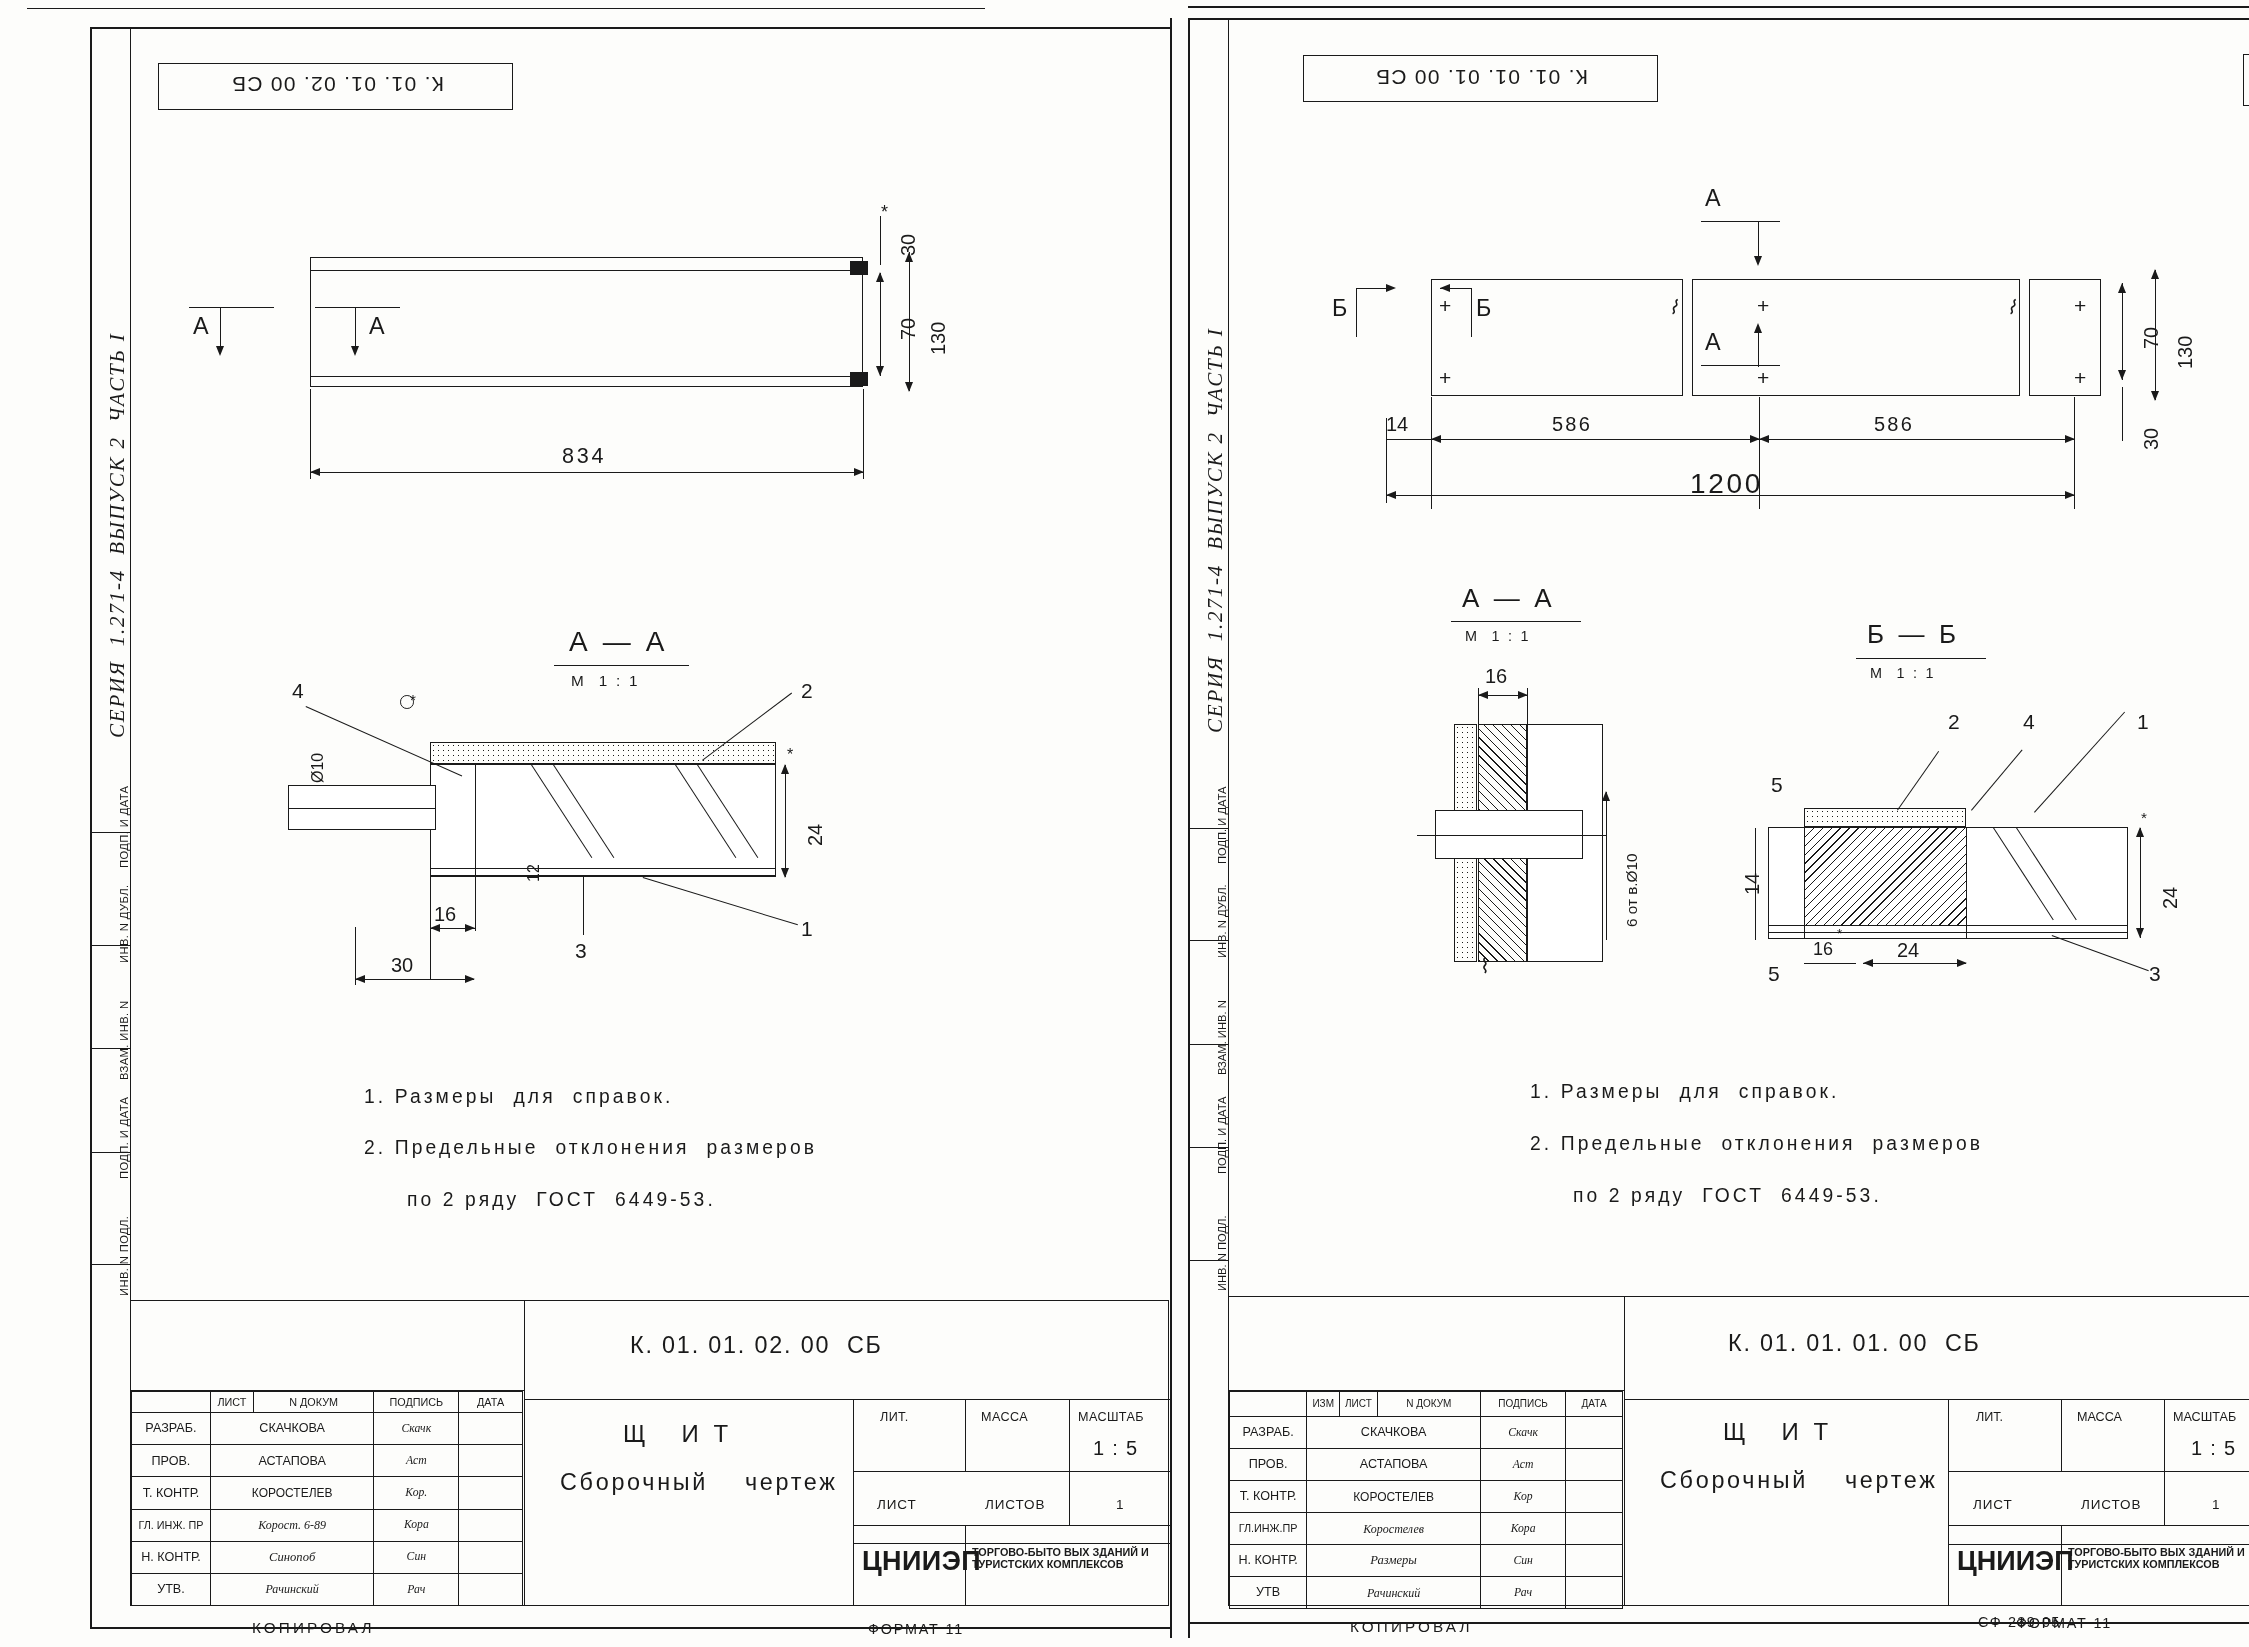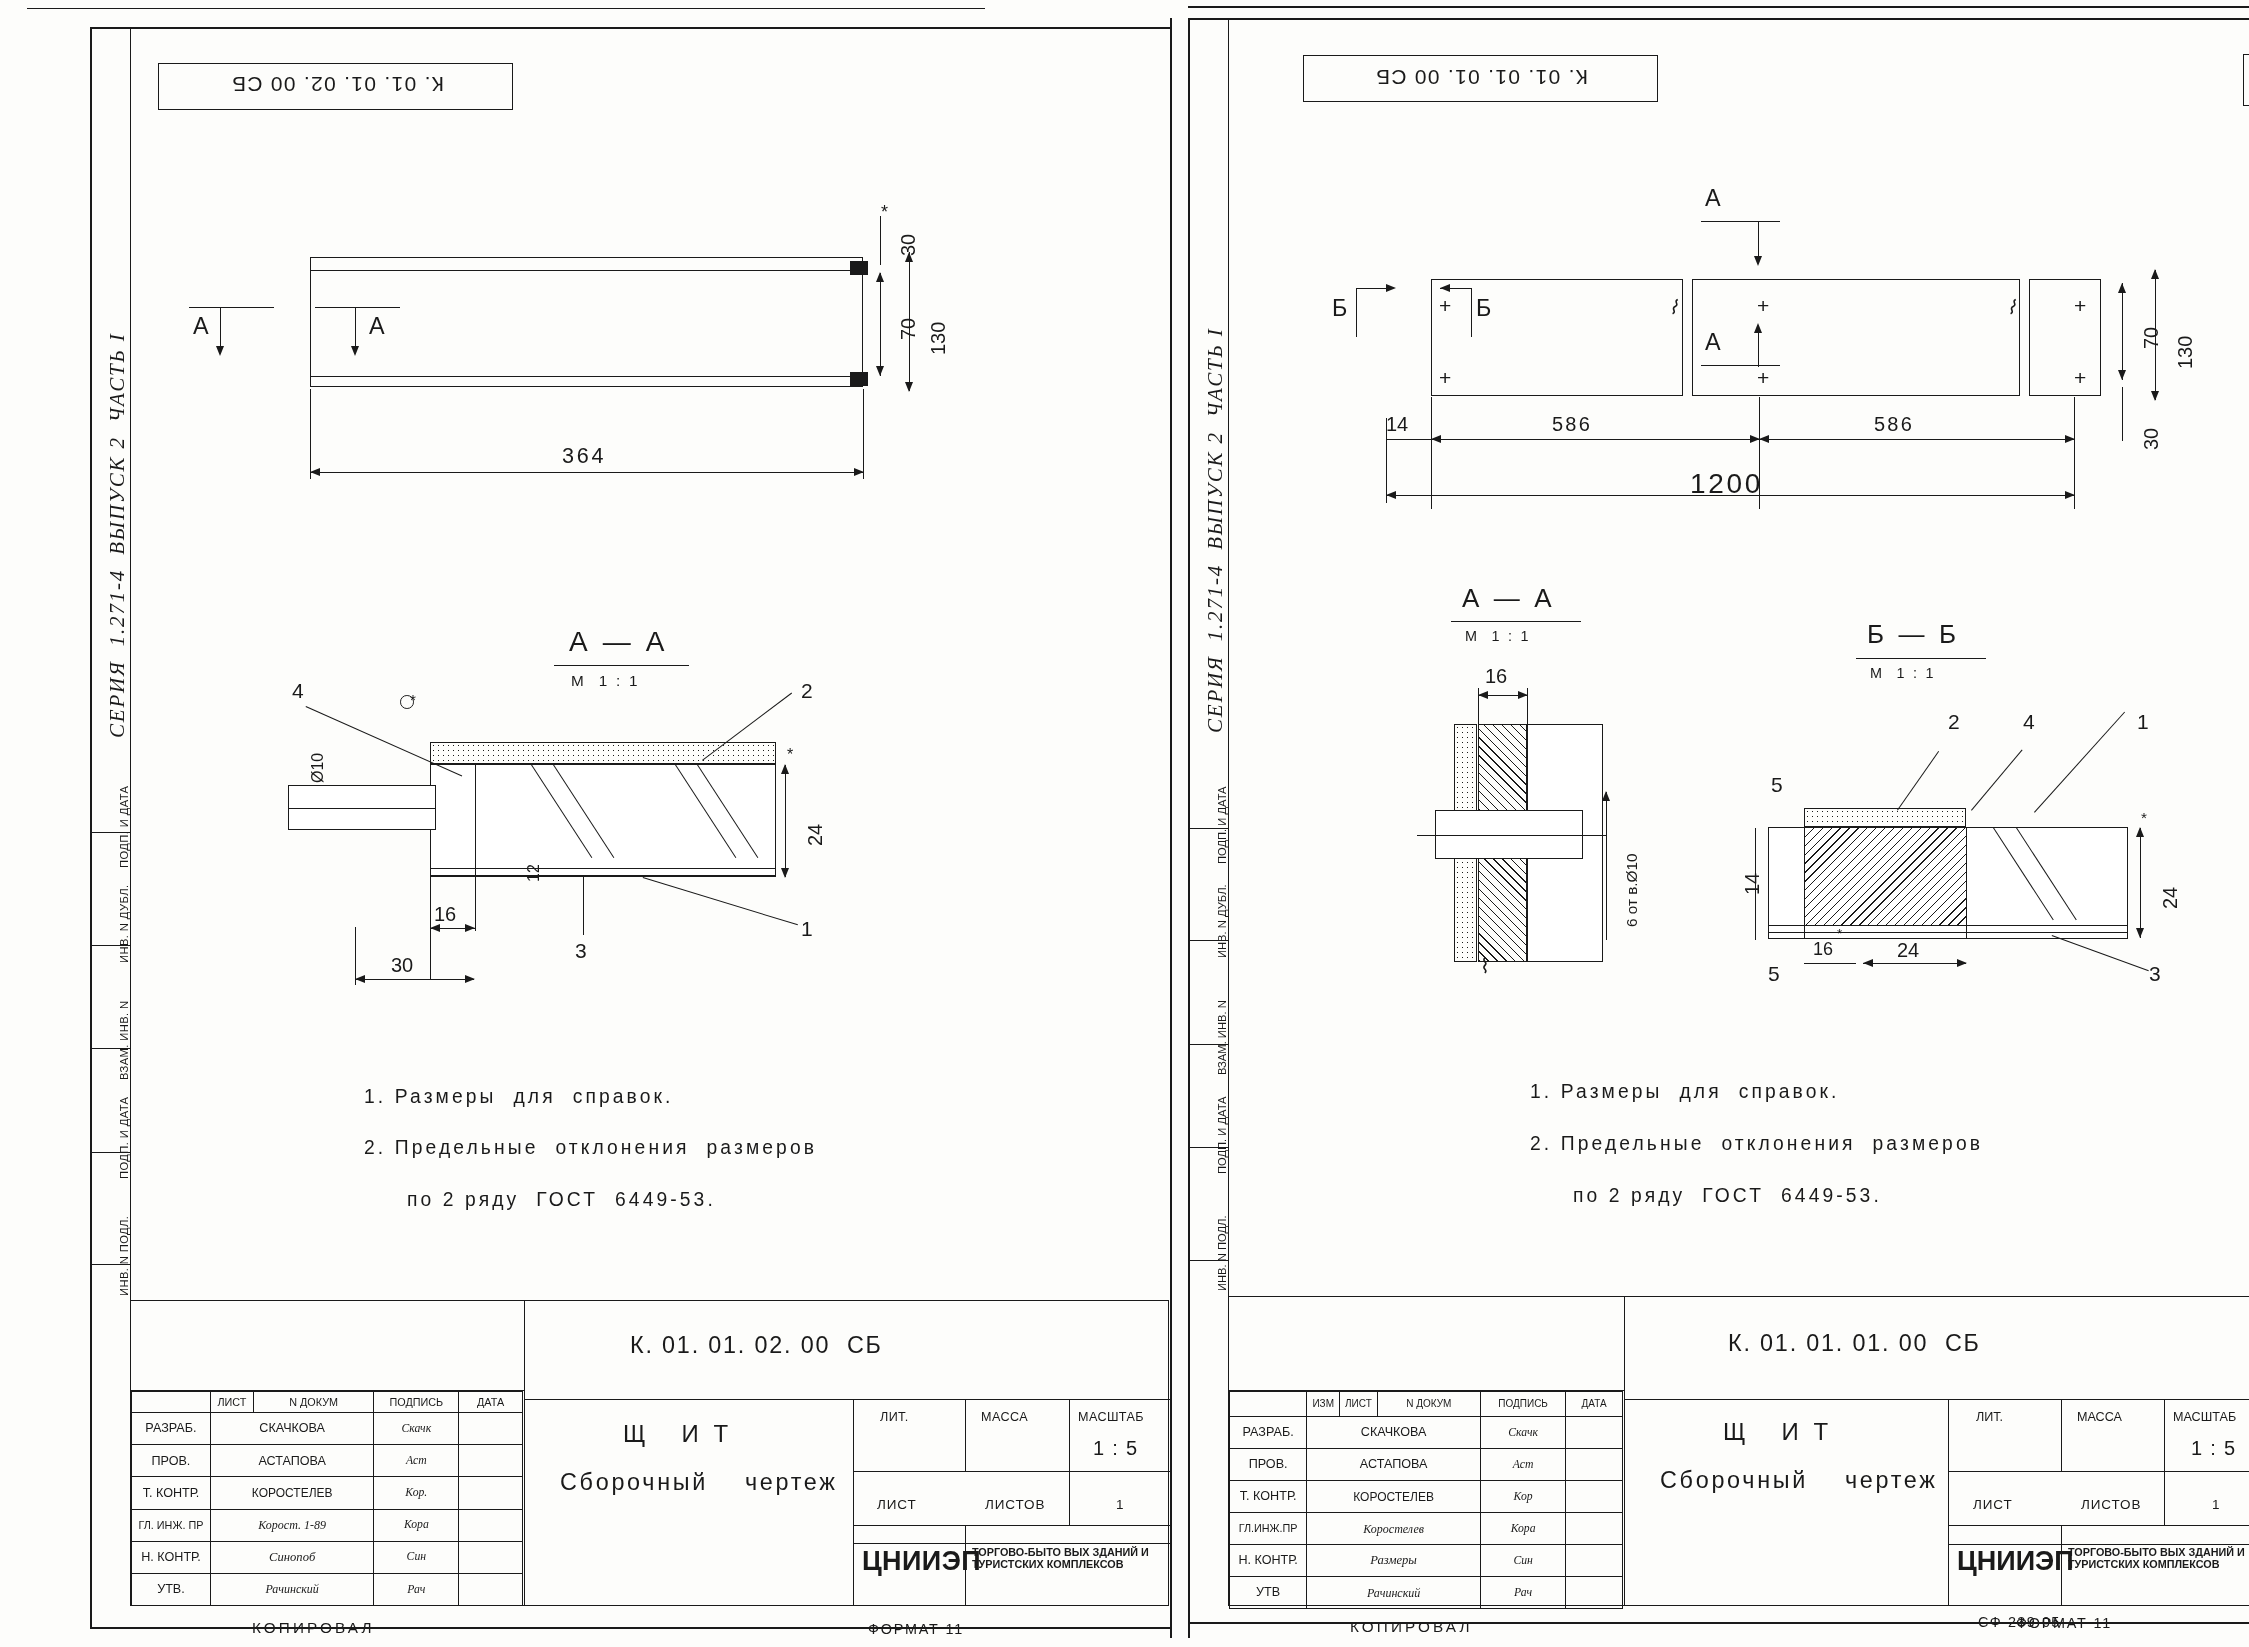--- a/index.html
+++ b/index.html
@@ -103,21 +103,21 @@
 
   <div class="ln vl" style="left:880px;top:216px;height:49px;"></div>
   <div class="txt rot90" style="left:898px;top:256px;font-size:20px;">30</div>
   <div class="txt" style="left:881px;top:203px;font-size:18px;">*</div>
 
   <div class="ln hl" style="left:310px;top:472px;width:553px;"></div>
   <div class="ar ar-l" style="left:310px;top:468px;"></div>
   <div class="ar ar-r" style="left:854px;top:468px;"></div>
   <div class="ln vl" style="left:310px;top:389px;height:90px;"></div>
   <div class="ln vl" style="left:863px;top:389px;height:90px;"></div>
-  <div class="txt" style="left:562px;top:445px;font-size:21.6px;letter-spacing:2.7px;">364</div>
+  <div class="txt" style="left:562px;top:445px;font-size:21.6px;letter-spacing:2.7px;">834</div>
 
   <div class="txt" style="left:569px;top:628px;font-size:28px;letter-spacing:3.6px;">А — А</div>
   <div class="ln hl" style="left:554px;top:665px;width:135px;"></div>
   <div class="txt" style="left:571px;top:673px;font-size:15.3px;letter-spacing:2.2px;">М  1 : 1</div>
 
   <div class="dots" style="left:430px;top:742px;width:346px;height:21.6px;"></div>
   <div class="solidfill" style="left:430px;top:764px;width:346px;height:112px;"></div>
 
   <div class="ln" style="left:531px;top:765px;width:1.3px;height:111px;transform-origin:top left;transform:rotate(-33deg);"></div>
   <div class="ln" style="left:553px;top:765px;width:1.3px;height:111px;transform-origin:top left;transform:rotate(-33deg);"></div>
@@ -225,21 +225,21 @@
       <td></td>
     </tr>
     <tr style="height:32px;">
       <td style="font-size:12.6px;">Т. КОНТР.</td>
       <td colspan="2" style="font-size:12px;">КОРОСТЕЛЕВ</td>
       <td class="cur" style="font-size:11.7px;">Кор.</td>
       <td></td>
     </tr>
     <tr style="height:32px;">
       <td style="font-size:10.8px;">ГЛ. ИНЖ. ПР</td>
-      <td colspan="2" class="cur" style="font-size:12px;">Корост. 1-89</td>
+      <td colspan="2" class="cur" style="font-size:12px;">Корост. 6-89</td>
       <td class="cur" style="font-size:11.7px;">Кора</td>
       <td></td>
     </tr>
     <tr style="height:32px;">
       <td style="font-size:12.6px;">Н. КОНТР.</td>
       <td colspan="2" class="cur" style="font-size:12.6px;">Синonoб</td>
       <td class="cur" style="font-size:11.7px;">Син</td>
       <td></td>
     </tr>
     <tr style="height:32px;">

